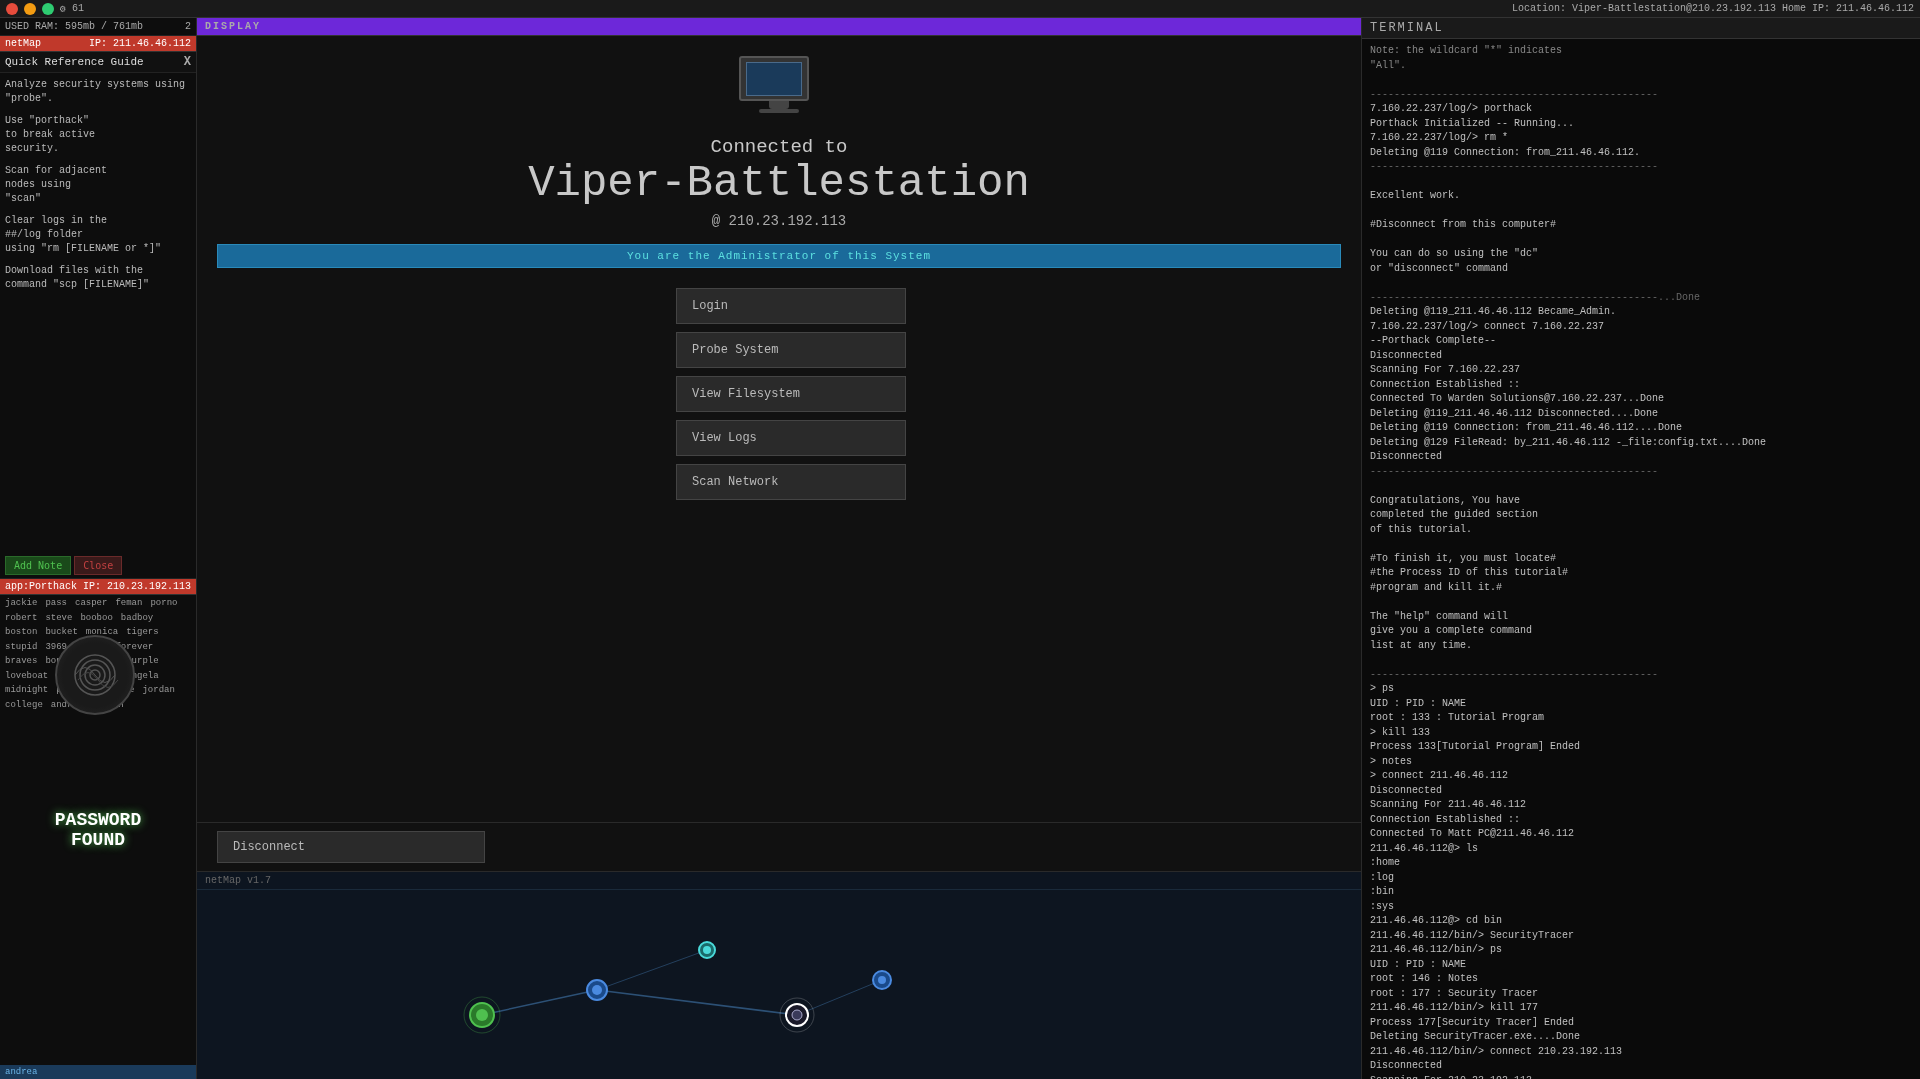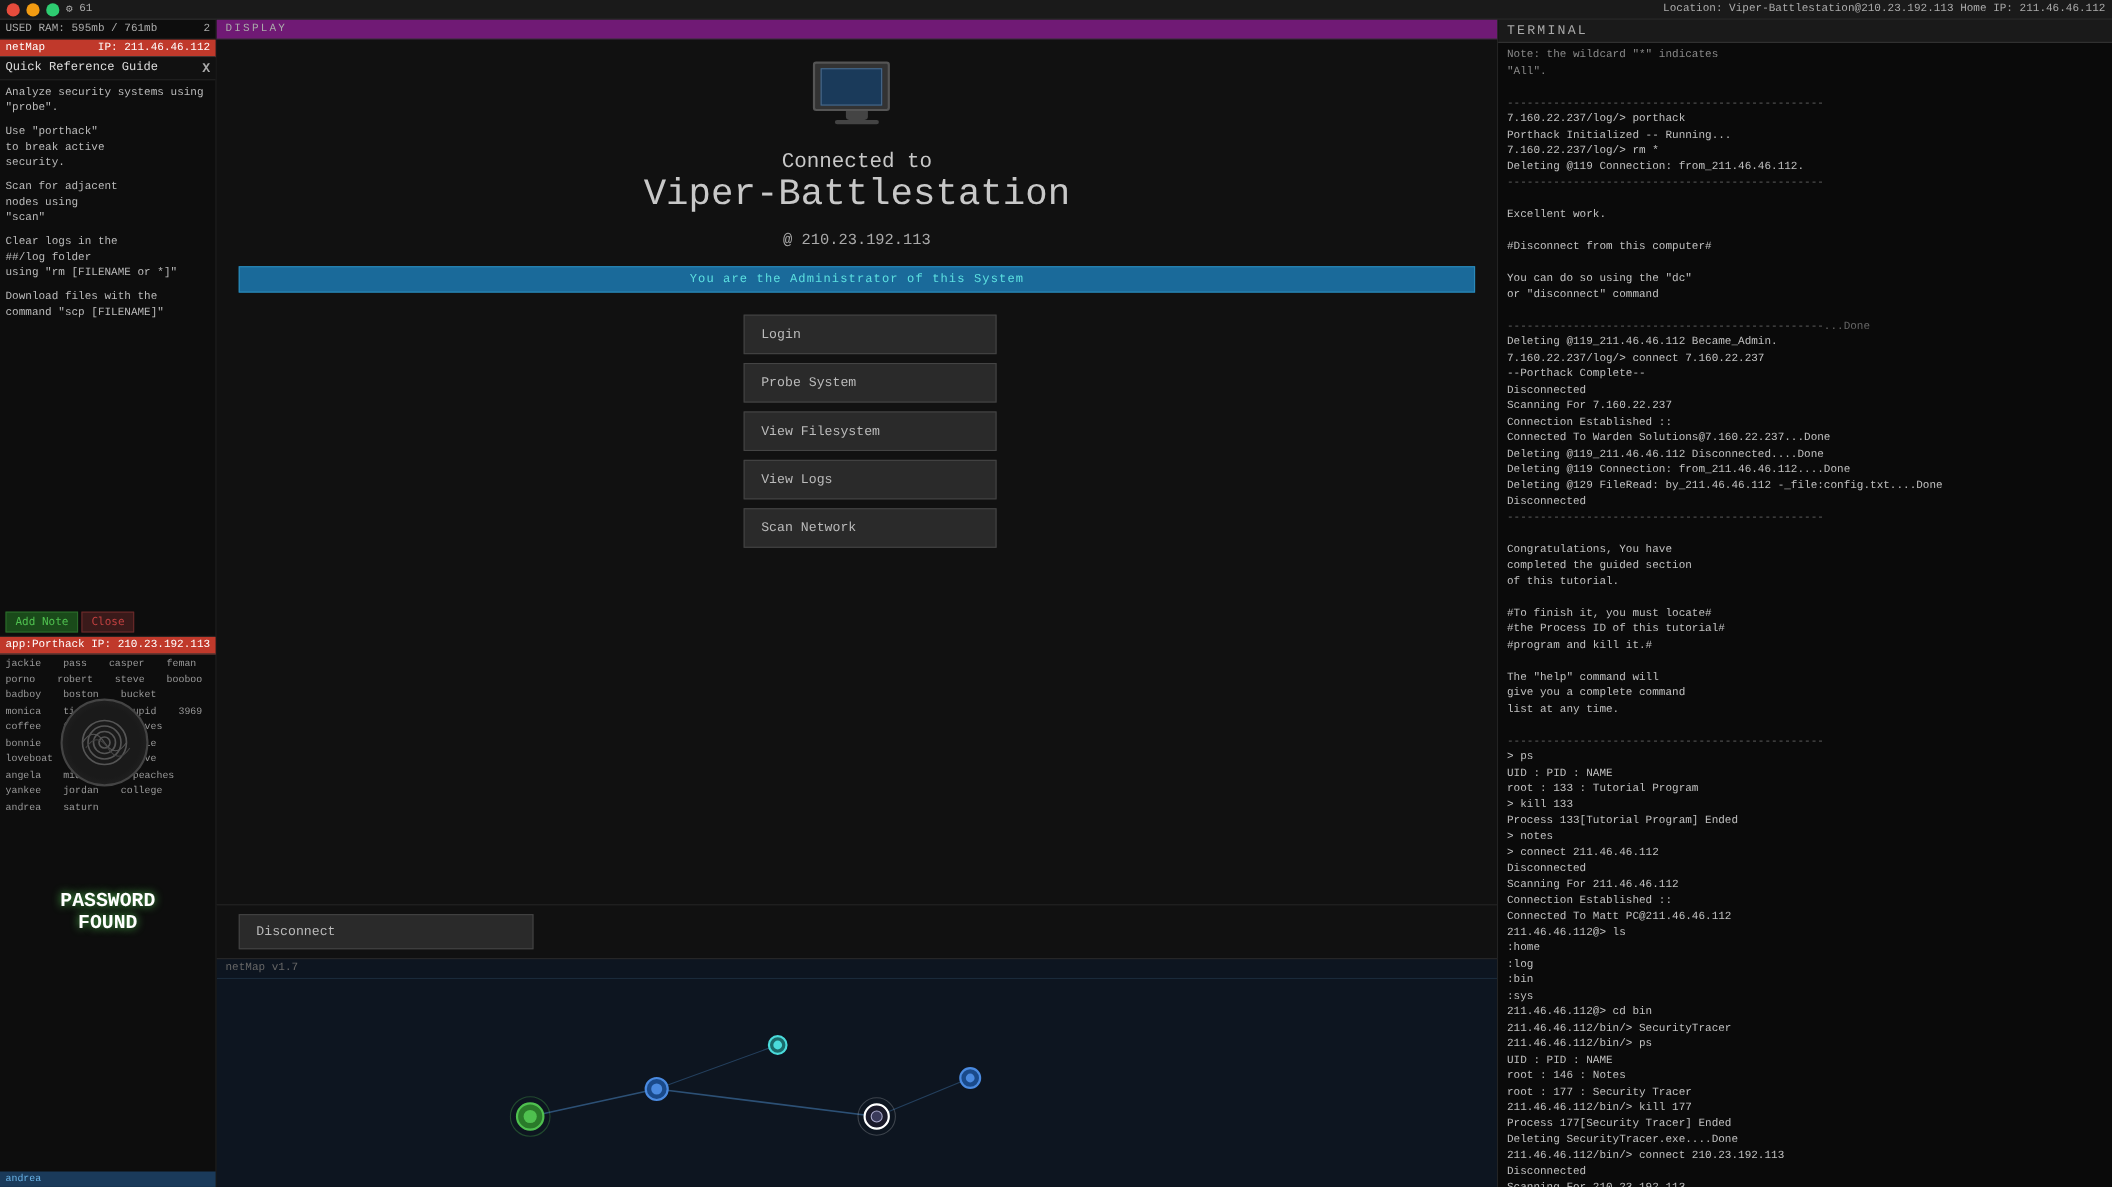--- a/index.html
+++ b/index.html
@@ -137,21 +137,21 @@
     }
     #password-section {
       position: relative;
       flex: 1;
       overflow: hidden;
     }
     .pass-list {
       padding: 2px 5px;
       display: flex;
       flex-wrap: wrap;
-      gap: 1px 20px;
+      gap: 1px 8px;
       color: #888;
       font-size: 9px;
       line-height: 1.5;
     }
     .pass-item { color: #999; }
     .pass-found-overlay {
       position: absolute;
       top: 50%;
       left: 50%;
       transform: translate(-50%, -50%);
@@ -191,26 +191,27 @@
 
     
     #display-panel {
       flex: 1;
       background: #111;
       display: flex;
       flex-direction: column;
       border-right: 1px solid #2a2a2a;
     }
     #display-header {
-      background: #701a75;
+      background: #6d28d9;
       color: #aaa;
       padding: 3px 8px;
       font-size: 10px;
       border-bottom: 1px solid #333;
       letter-spacing: 2px;
+      font-weight: bold;
     }
     #display-content {
       flex: 1;
       display: flex;
       flex-direction: column;
       align-items: center;
       padding: 20px;
       background: #111;
       position: relative;
     }
@@ -251,23 +252,23 @@
     }
 
     #connected-title {
       color: #c8c8c8;
       font-size: 19px;
       font-family: 'Courier New', monospace;
       margin-bottom: 0;
     }
     #connected-subtitle {
       color: #c8c8c8;
-      font-size: 34px;
+      font-size: 44px;
       font-family: 'Courier New', monospace;
-      margin-bottom: 15px;
+      margin-bottom: 5px;
     }
     #connected-ip {
       color: #aaa;
       font-size: 14px;
       font-family: 'Courier New', monospace;
       margin-bottom: 15px;
     }
     #admin-bar {
       width: 100%;
       background: #1a6a9a;

